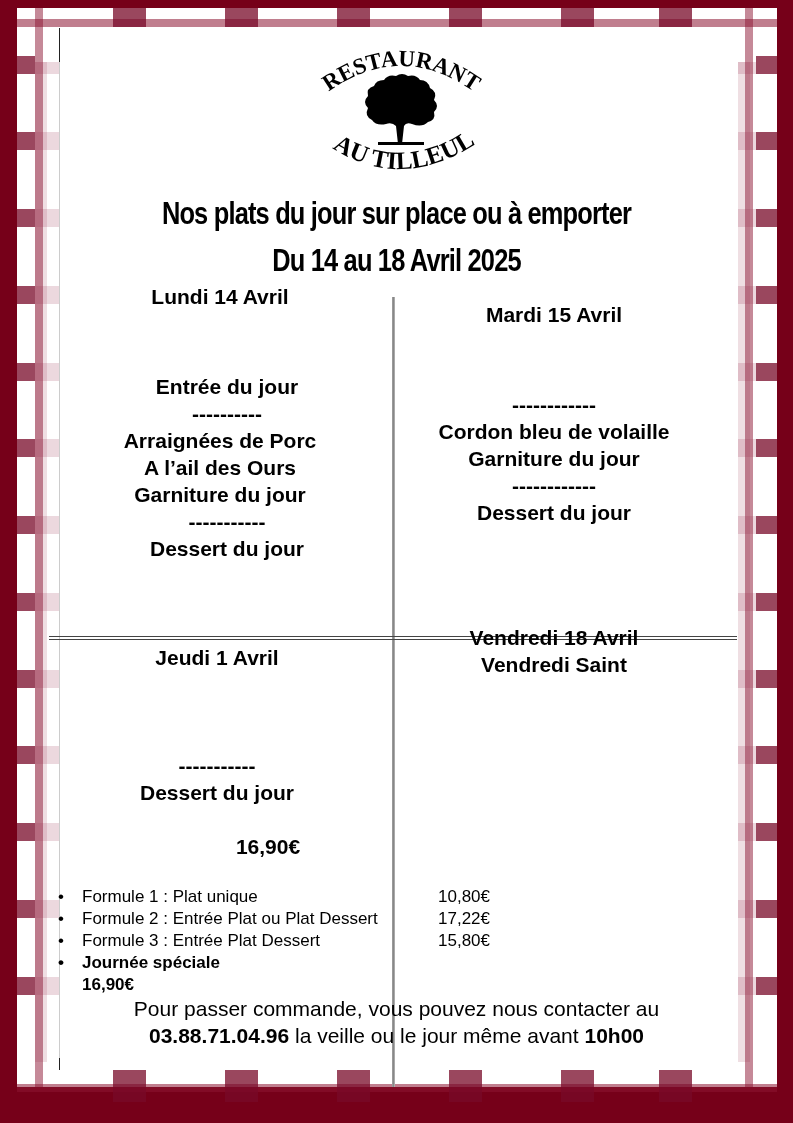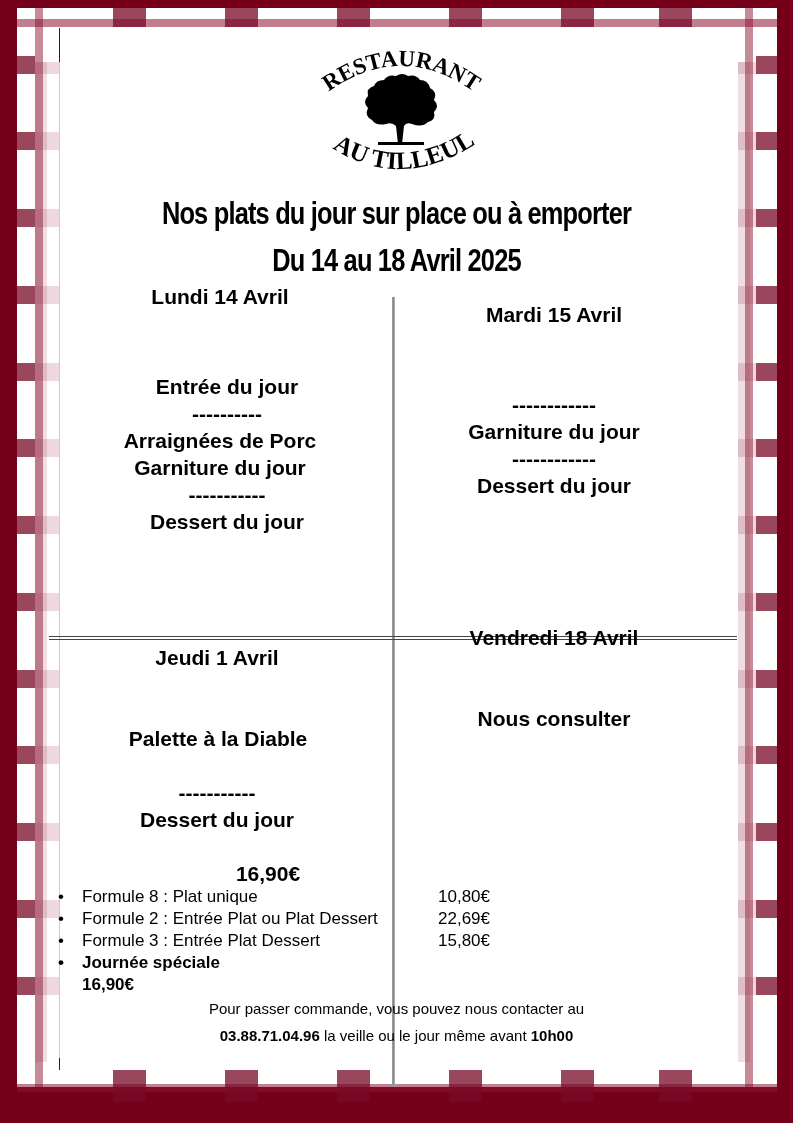--- a/index.html
+++ b/index.html
@@ -33,21 +33,21 @@
   .cell div { white-space: nowrap; }
   .day { font-size: 21px; }
 
   .formules { position: absolute; left: 58px; top: 886px; font-size: 17px; line-height: 22px; }
   .formules .row { position: relative; height: 22px; white-space: nowrap; }
   .bullet { position: absolute; left: 0; }
   .flabel { position: absolute; left: 24px; }
   .fprice { position: absolute; left: 380px; }
   .bold { font-weight: bold; }
 
-  .contact { position: absolute; left: 0; width: 793px; text-align: center; font-size: 15px; line-height: 27px; }
+  .contact { position: absolute; left: 0; width: 793px; text-align: center; font-size: 21px; line-height: 27px; }
 </style>
 </head>
 <body>
 
 <div class="frame-outer"></div>
 <div class="frame-inner"></div>
 
 <div class="band-h" style="left:17px; top:19px; width:760px;"></div>
 <div class="band-h" style="left:17px; top:1084px; width:760px;"></div>
 
@@ -153,61 +153,62 @@
 
 <div class="vdiv"></div>
 <div class="hdiv"></div>
 
 <div class="cell" style="left:100px; top:283px; width:240px;">
   <div class="day">Lundi 14 Avril</div>
   <div style="height:63px"></div>
   <div style="margin-left:14px">Entrée du jour</div>
   <div style="margin-left:14px">----------</div>
   <div>Arraignées de Porc</div>
+  <div>A l’ail des Ours</div>
   <div>Garniture du jour</div>
   <div style="margin-left:14px">-----------</div>
   <div style="margin-left:14px">Dessert du jour</div>
 </div>
 
 <div class="cell" style="left:420px; top:301px; width:290px;">
   <div class="day" style="margin-left:-22px">Mardi 15 Avril</div>
   <div style="height:63px"></div>
   <div style="margin-left:-22px">------------</div>
+  <div style="margin-left:-22px">Cordon bleu de volaille</div>
   <div style="margin-left:-22px">Garniture du jour</div>
   <div style="margin-left:-22px">------------</div>
   <div style="margin-left:-22px">Dessert du jour</div>
 </div>
 
 <div class="cell" style="left:100px; top:644px; width:240px;">
   <div class="day" style="margin-left:-6px">Jeudi 1 Avril</div>
   <div style="height:54px"></div>
-  <div style="margin-left:-4px">Palette à la Diable</div>
   <div style="height:27px"></div>
   <div style="margin-left:-6px">-----------</div>
   <div style="margin-left:-6px">Dessert du jour</div>
   <div style="height:27px"></div>
   <div style="margin-left:96px">16,90€</div>
 </div>
 
 <div class="cell" style="left:420px; top:624px; width:290px;">
   <div class="day" style="margin-left:-22px">Vendredi 18 Avril</div>
+  <div class="day" style="margin-left:-22px">Vendredi Saint</div>
   <div style="height:54px"></div>
-  <div style="margin-left:-22px">Nous consulter</div>
 </div>
 
 <div class="formules">
   <div class="row">
     <span class="bullet">•</span>
-    <span class="flabel">Formule 8 : Plat unique</span>
+    <span class="flabel">Formule 1 : Plat unique</span>
     <span class="fprice">10,80€</span>
   </div>
   <div class="row">
     <span class="bullet">•</span>
     <span class="flabel">Formule 2 : Entrée Plat ou Plat Dessert</span>
-    <span class="fprice">22,69€</span>
+    <span class="fprice">17,22€</span>
   </div>
   <div class="row">
     <span class="bullet">•</span>
     <span class="flabel">Formule 3 : Entrée Plat Dessert</span>
     <span class="fprice">15,80€</span>
   </div>
   <div class="row bold">
     <span class="bullet">•</span>
     <span class="flabel">Journée spéciale</span>
   </div>

